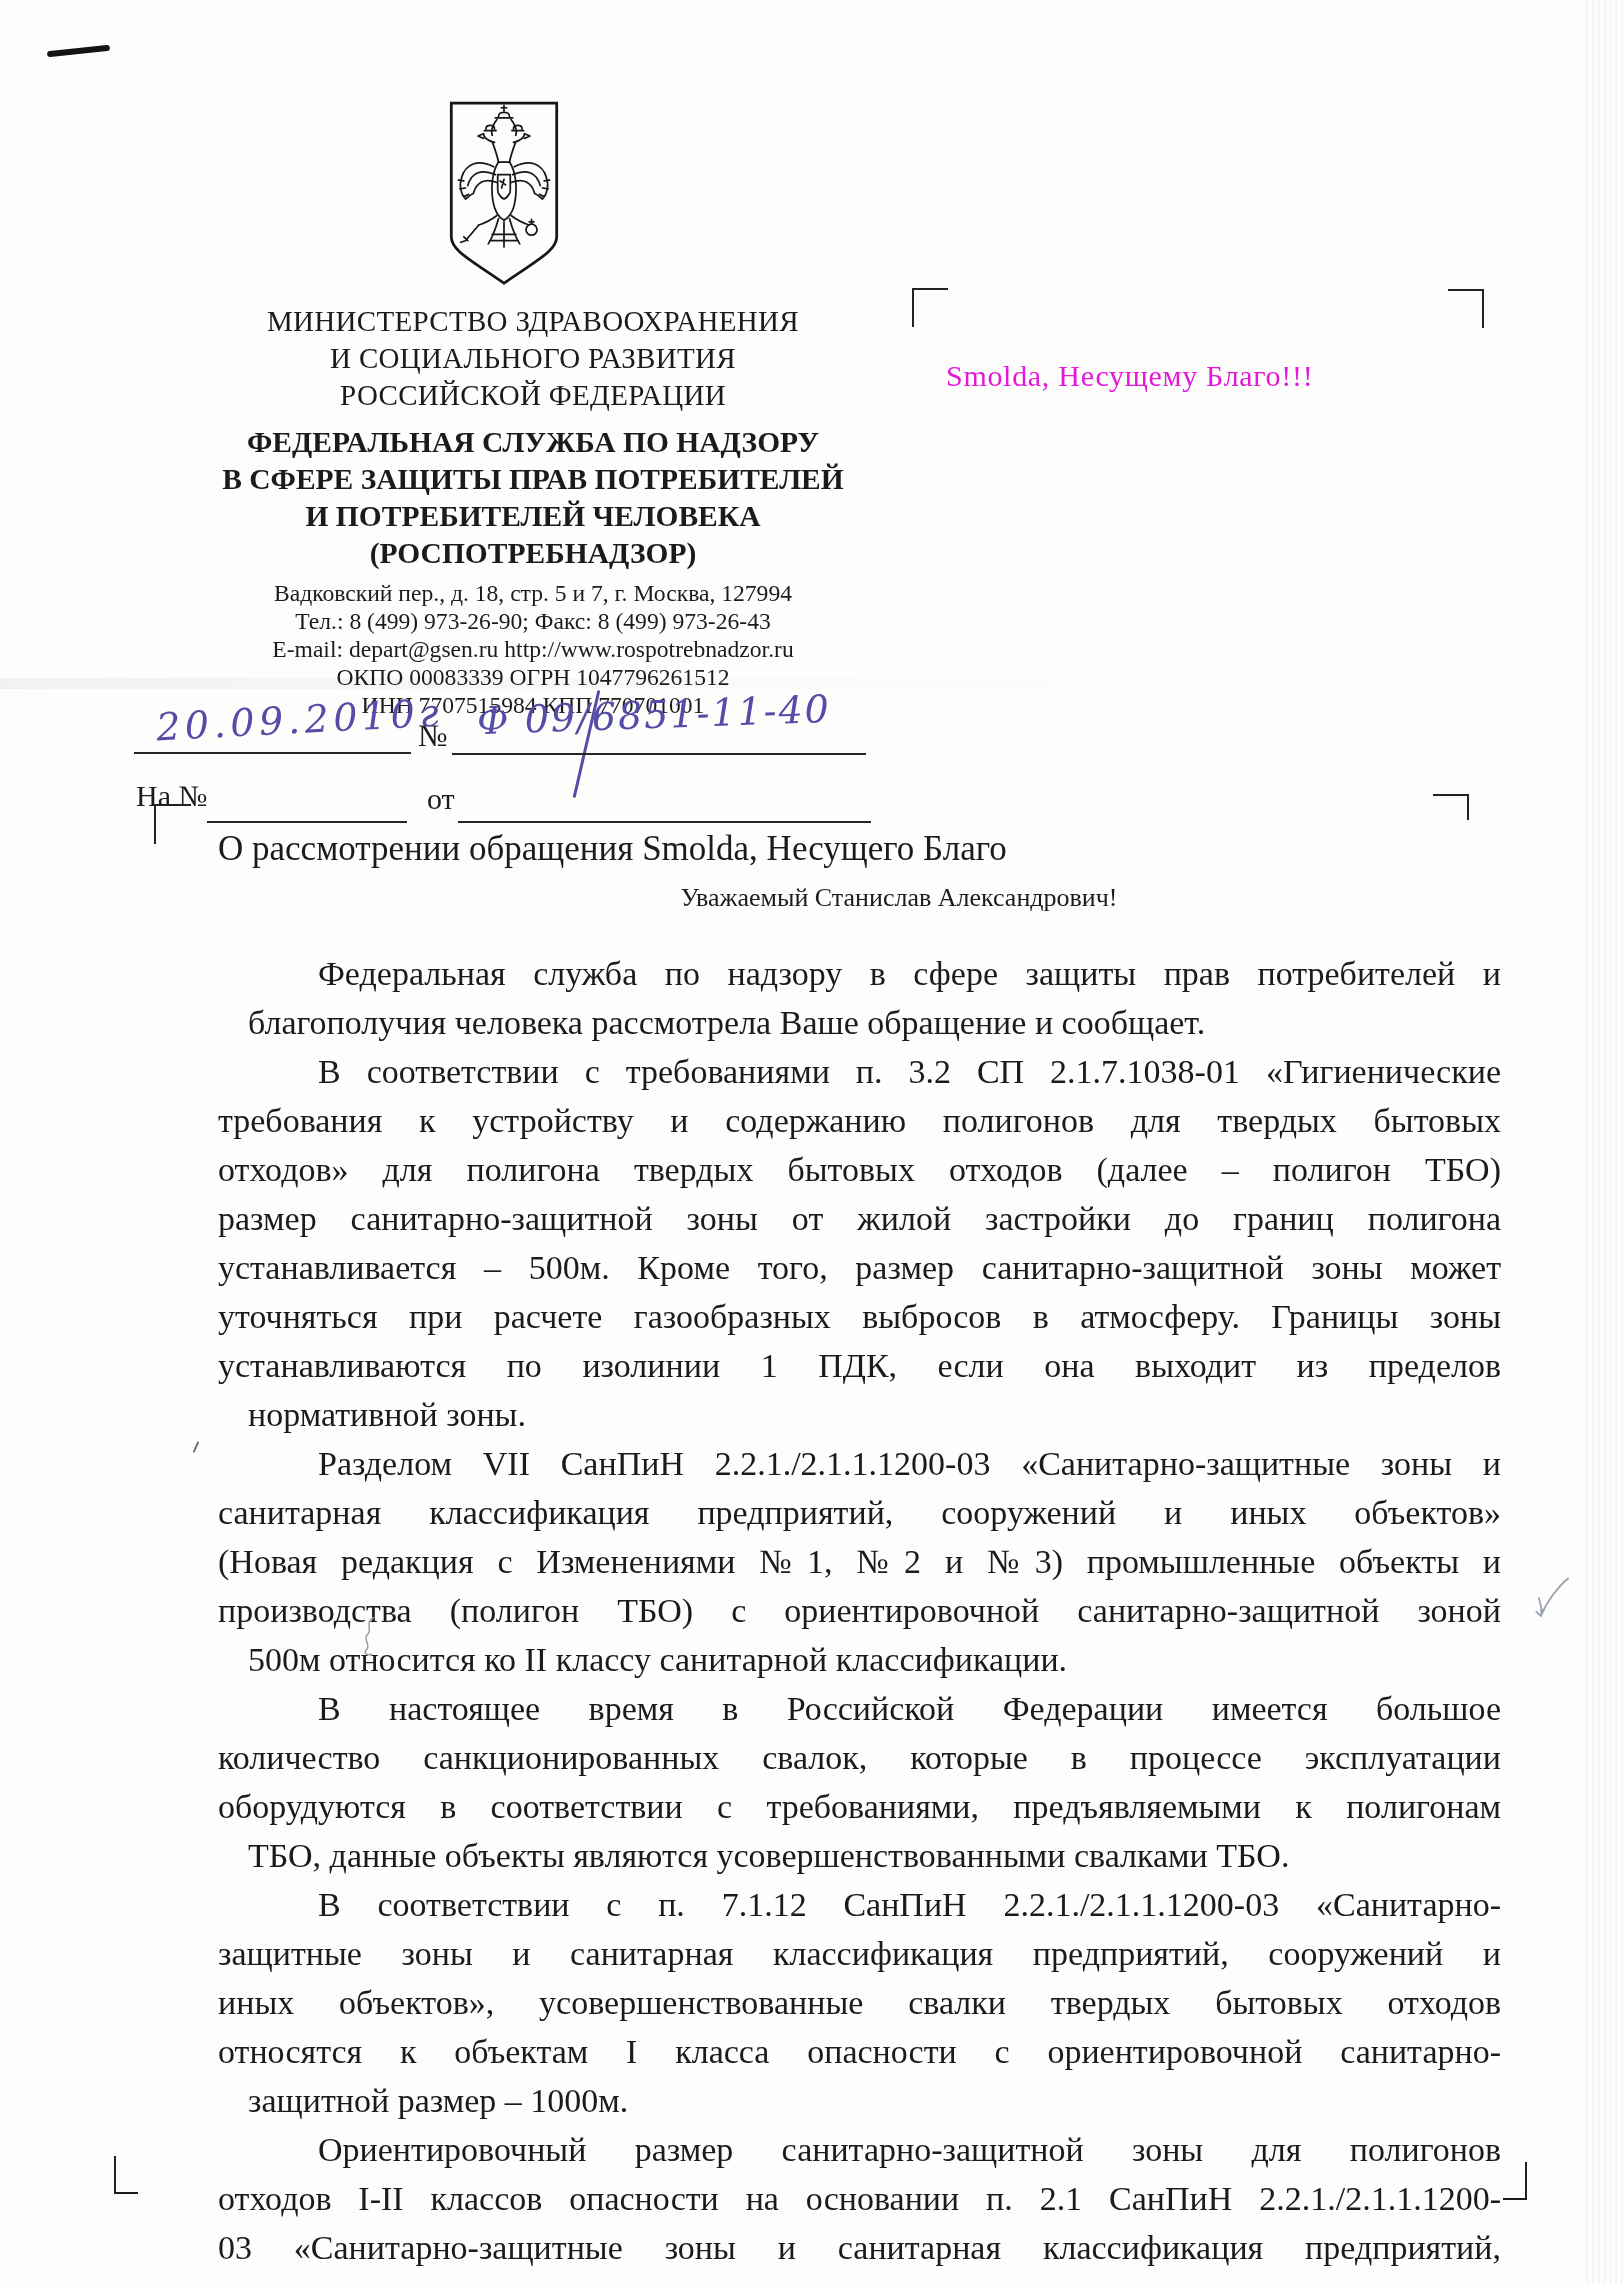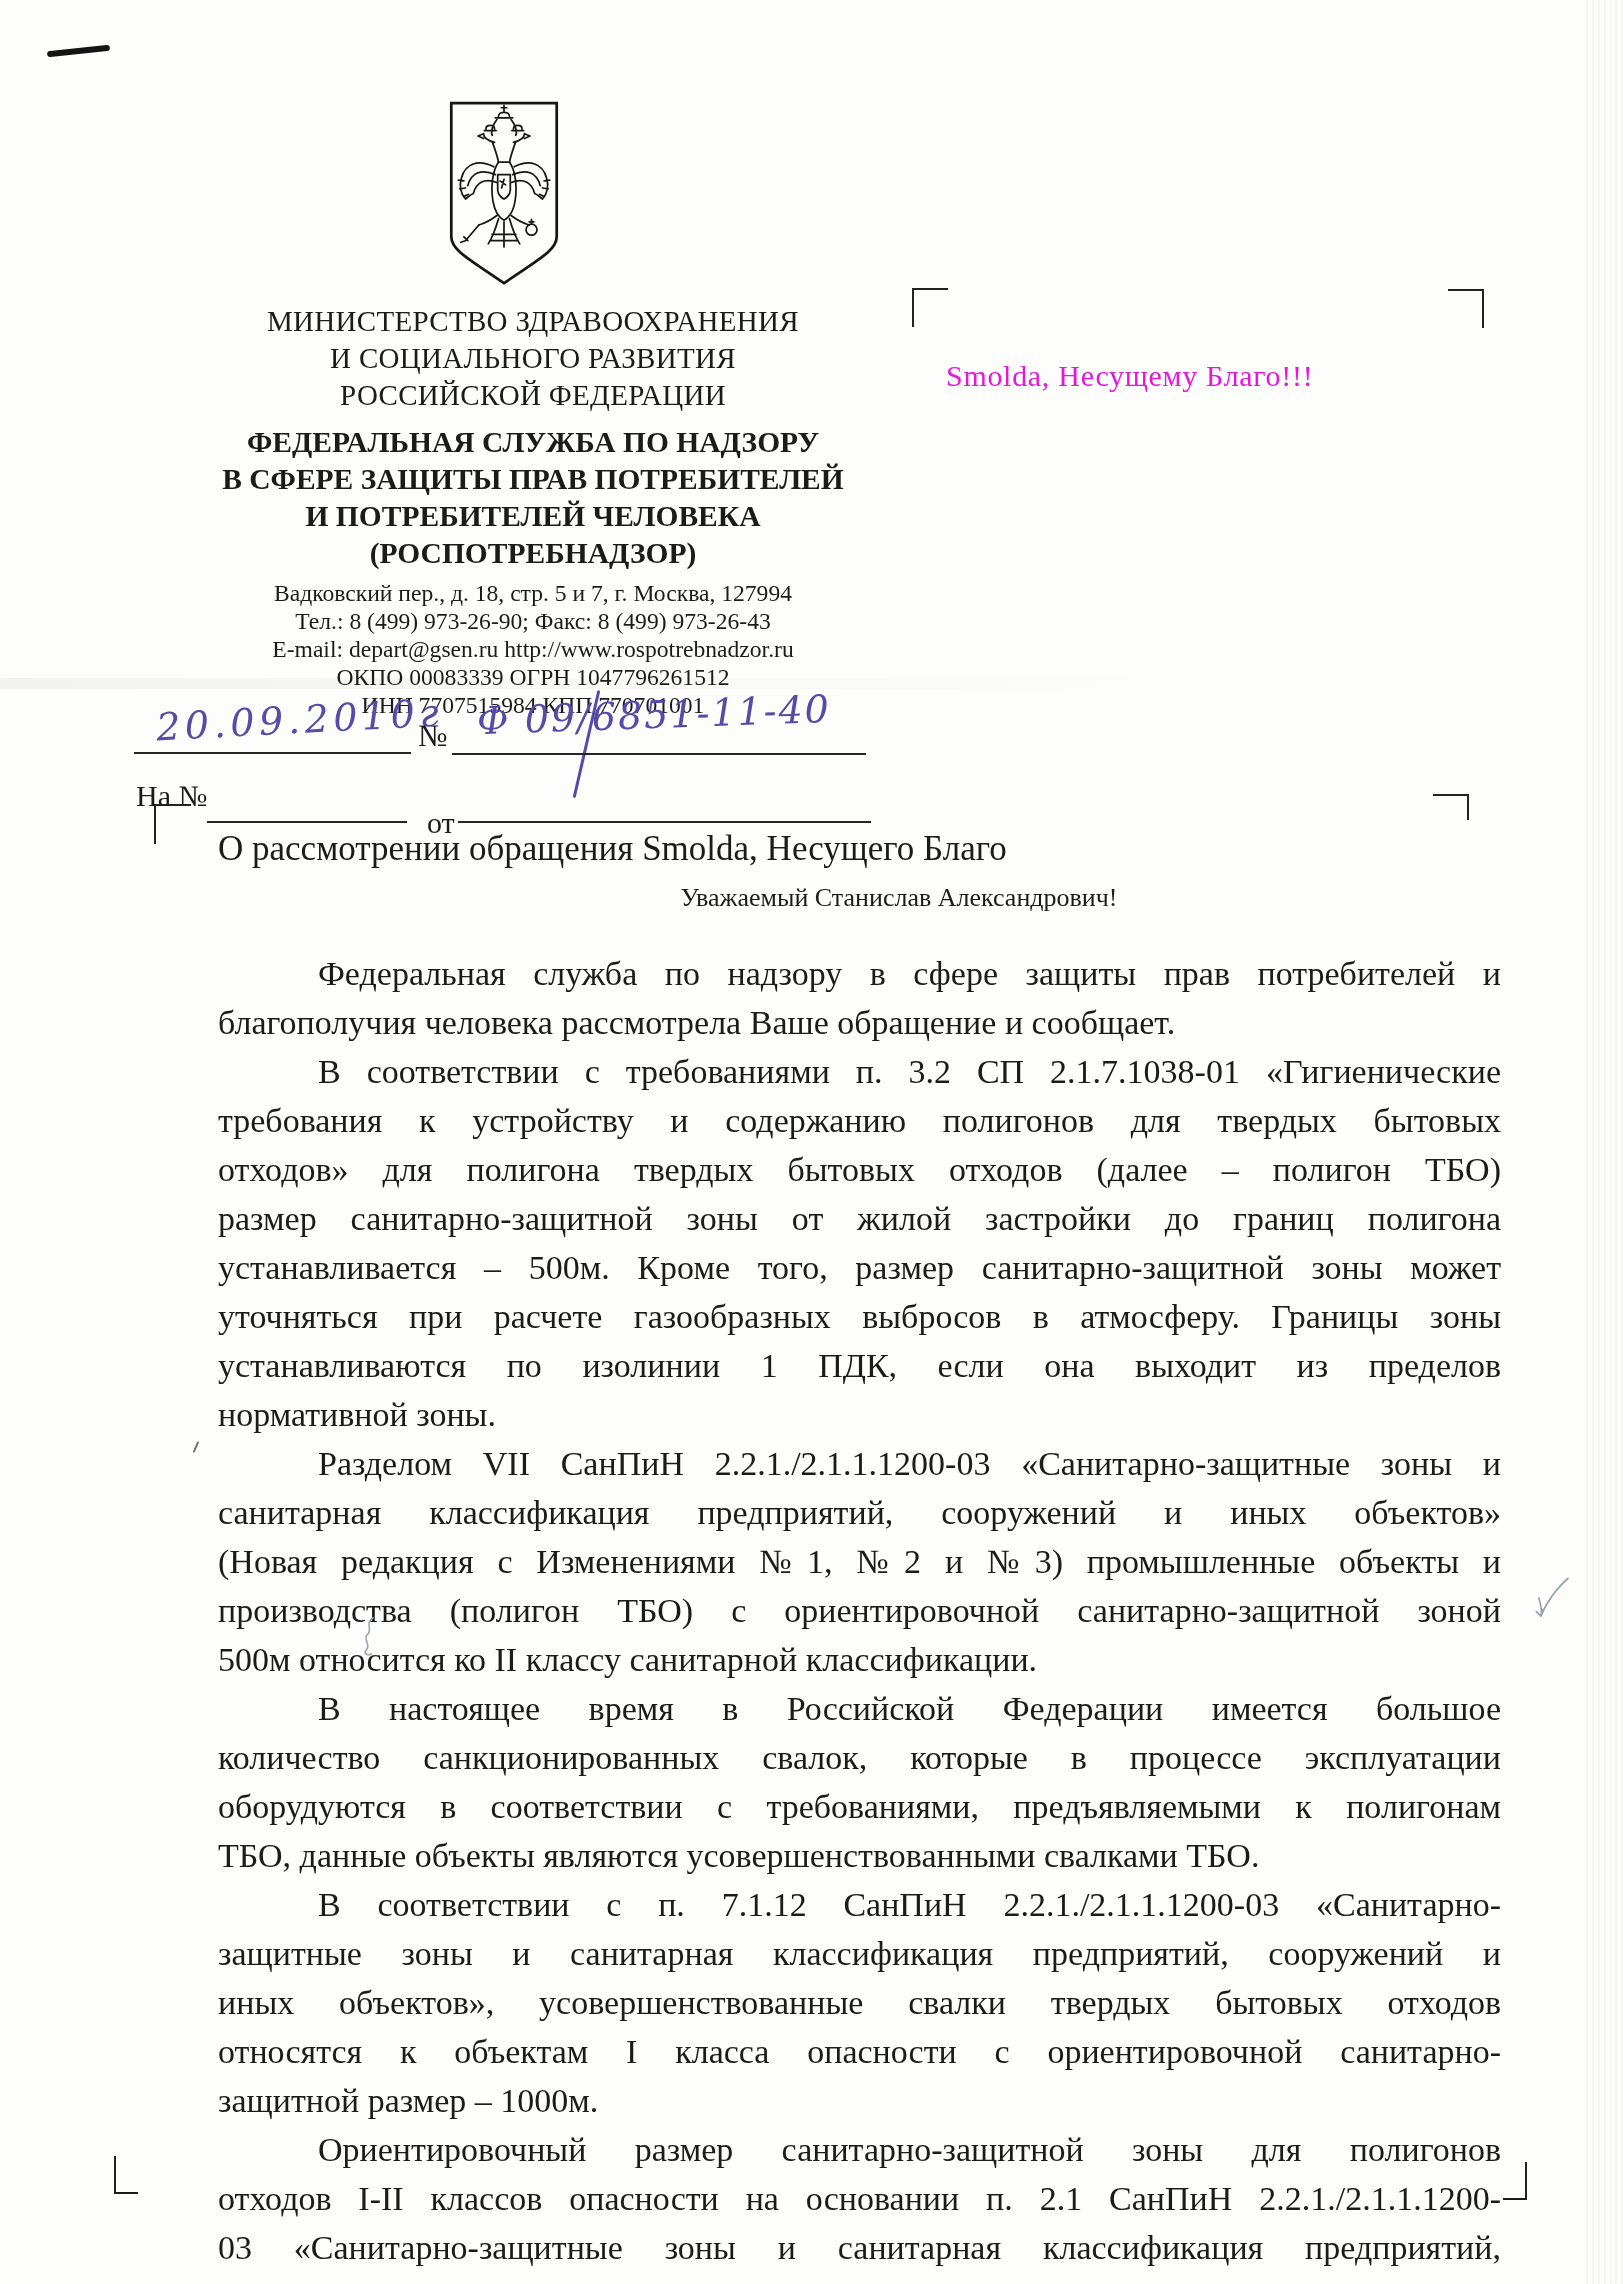--- a/index.html
+++ b/index.html
@@ -22,40 +22,40 @@
   .rule-date{left:134px;top:752px;width:277px;}
   .rule-num{left:452px;top:753px;width:414px;}
   .no-sign{position:absolute;left:418px;top:718px;font-size:31px;}
   .hw{position:absolute;font-family:"DejaVu Serif", serif;font-style:italic;color:var(--ink);}
   .hw.date{left:156px;top:698px;font-size:38px;letter-spacing:4.6px;transform:rotate(-3deg);}
   .hw.number{left:477px;top:693px;font-size:38px;letter-spacing:2px;transform:rotate(-2deg);}
   .hw-slash{position:absolute;left:585px;top:689px;width:2.6px;height:110px;background:var(--ink);
         transform:rotate(13deg);border-radius:1.3px;}
   .lbl{position:absolute;font-size:30px;}
   .na-no{left:136px;top:779px;}
-  .ot{left:427px;top:806px;}
+  .ot{left:427px;top:782px;}
   .rule-na{left:207px;top:821px;width:200px;}
   .rule-ot{left:458px;top:821px;width:413px;}
   
   .mark{position:absolute;}
   .m-tl-addr{left:912px;top:288px;width:34px;height:37px;border-left:2px solid #222;border-top:2px solid #222;}
   .m-tr-addr{left:1448px;top:289px;width:34px;height:37px;border-right:2px solid #222;border-top:2px solid #222;}
   .m-subj-l{left:154px;top:804px;width:35px;height:38px;border-left:2px solid #222;border-top:2px solid #222;}
   .m-subj-r{left:1433px;top:794px;width:34px;height:23.6px;border-right:2px solid #222;border-top:2px solid #222;}
   .m-bl{left:114px;top:2156px;width:22px;height:36px;border-left:2px solid #222;border-bottom:2.6px solid #1a1a1a;}
   .m-br{left:1503px;top:2162px;width:22px;height:36px;border-right:2px solid #222;border-bottom:2.6px solid #1a1a1a;}
   
   .dedication{position:absolute;left:946px;top:359px;font-size:30px;color:var(--dedication);letter-spacing:0.7px;}
   .subject{position:absolute;left:218px;top:829px;width:1113px;font-size:35px;}
   .salutation{position:absolute;left:218px;top:883px;width:1283px;text-align:center;
         padding-left:79px;box-sizing:border-box;font-size:26px;}
   .body-text{position:absolute;left:218px;top:949px;width:1283px;font-size:34px;line-height:49px;}
   .body-line{text-align:justify;text-align-last:justify;white-space:normal;}
   .body-line.indent{text-indent:100px;}
-  .body-line.last{text-align-last:left;}
+  .body-line.last{text-align-last:left;margin-left:30px;}
   
   .check{position:absolute;left:1532px;top:1572px;}
   .scribble{position:absolute;left:359px;top:1615px;}
   .margin-tick{position:absolute;left:195px;top:1441px;width:2px;height:11.8px;background:#6f6f6f;
         transform:rotate(24deg);border-radius:1.3px;}
 </style>
 </head>
 <body>
 
 <div class="page">

